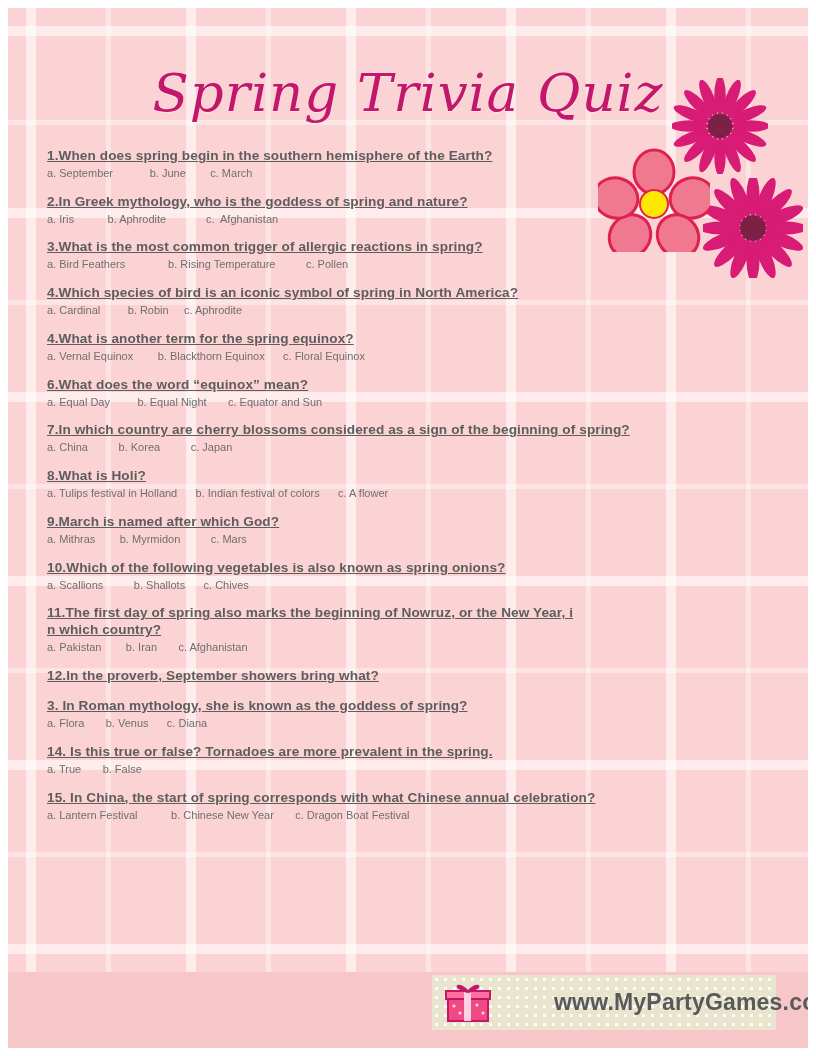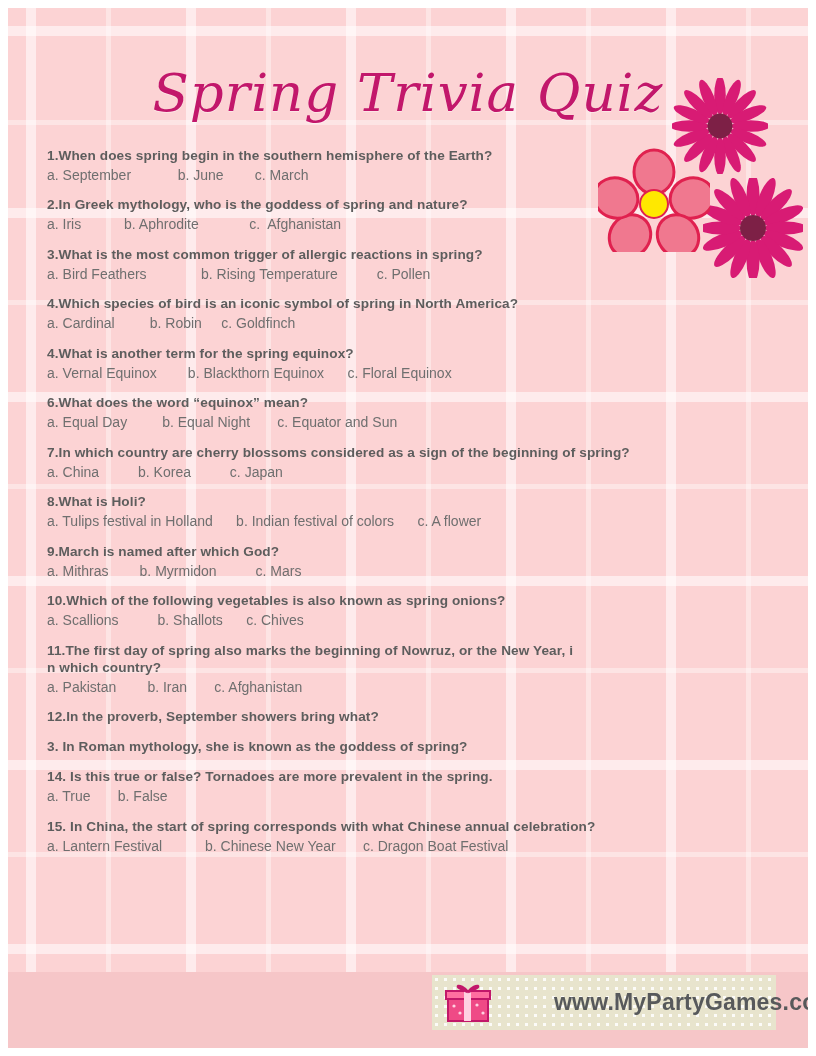--- a/index.html
+++ b/index.html
@@ -69,23 +69,24 @@
   .q-block {
     margin-bottom: 13px;
   }
   .q-text {
     font-size: 13.6px;
     font-weight: bold;
     color: #5d5d5d;
     line-height: 1.25;
     margin: 0 0 2px 0;
     letter-spacing: 0.1px;
+    text-decoration: underline;
   }
   .q-opts {
-    font-size: 14px;
+    font-size: 11px;
     color: #6f6f6f;
     line-height: 1.25;
     margin: 0;
     white-space: pre;
   }
 
   
   .flower-wrap { position: absolute; z-index: 25; }
   .daisy-1 { left: 672px; top: 78px; }
   .daisy-2 { left: 703px; top: 178px; }
@@ -244,21 +245,21 @@
     <div class="q-block">
       <p class="q-text">2.In Greek mythology, who is the goddess of spring and nature?</p>
       <p class="q-opts">a. Iris           b. Aphrodite             c.  Afghanistan</p>
     </div>
     <div class="q-block">
       <p class="q-text">3.What is the most common trigger of allergic reactions in spring?</p>
       <p class="q-opts">a. Bird Feathers              b. Rising Temperature          c. Pollen</p>
     </div>
     <div class="q-block">
       <p class="q-text">4.Which species of bird is an iconic symbol of spring in North America?</p>
-      <p class="q-opts">a. Cardinal         b. Robin     c. Goldfinch</p>
+      <p class="q-opts">a. Cardinal         b. Robin     c. Aphrodite</p>
     </div>
     <div class="q-block">
       <p class="q-text">4.What is another term for the spring equinox?</p>
       <p class="q-opts">a. Vernal Equinox        b. Blackthorn Equinox      c. Floral Equinox</p>
     </div>
     <div class="q-block">
       <p class="q-text">6.What does the word “equinox” mean?</p>
       <p class="q-opts">a. Equal Day         b. Equal Night       c. Equator and Sun</p>
     </div>
     <div class="q-block">
@@ -280,20 +281,21 @@
     <div class="q-block">
       <p class="q-text" style="white-space:pre-line;">11.The first day of spring also marks the beginning of Nowruz, or the New Year, i
 n which country?</p>
       <p class="q-opts">a. Pakistan        b. Iran       c. Afghanistan</p>
     </div>
     <div class="q-block">
       <p class="q-text">12.In the proverb, September showers bring what?</p>
     </div>
     <div class="q-block">
       <p class="q-text">3. In Roman mythology, she is known as the goddess of spring?</p>
+      <p class="q-opts">a. Flora       b. Venus      c. Diana</p>
     </div>
     <div class="q-block">
       <p class="q-text">14. Is this true or false? Tornadoes are more prevalent in the spring.</p>
       <p class="q-opts">a. True       b. False</p>
     </div>
     <div class="q-block">
       <p class="q-text">15. In China, the start of spring corresponds with what Chinese annual celebration?</p>
       <p class="q-opts">a. Lantern Festival           b. Chinese New Year       c. Dragon Boat Festival</p>
     </div>
   </div>

